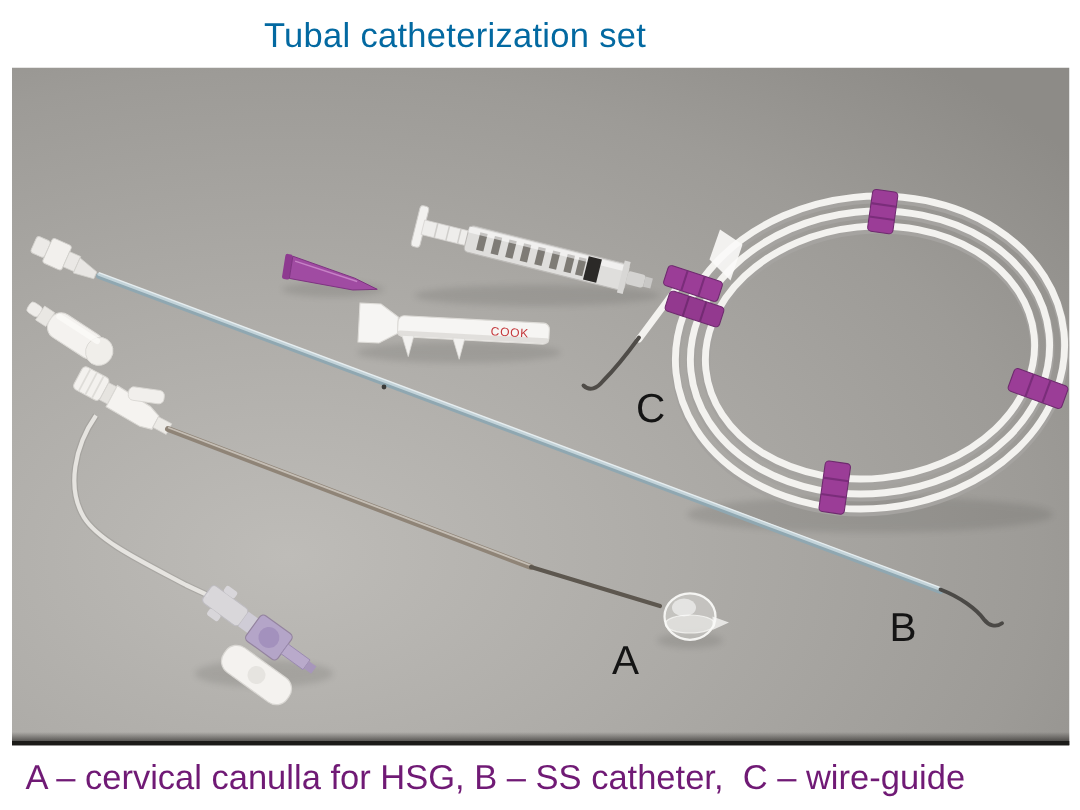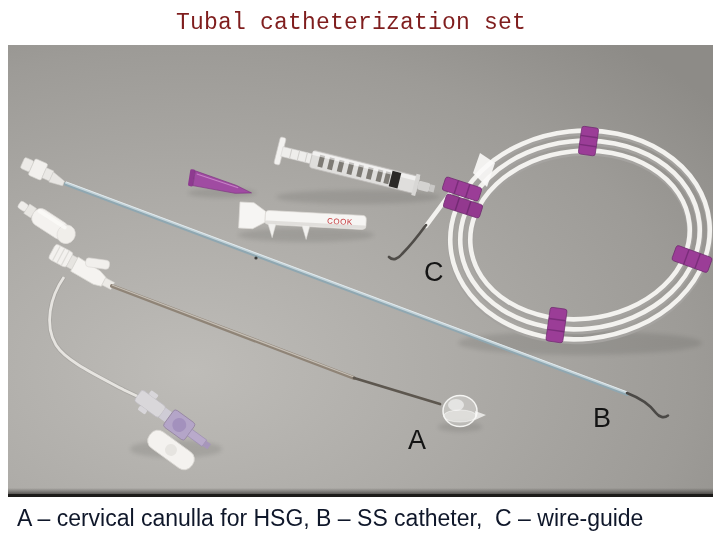--- a/index.html
+++ b/index.html
@@ -2,29 +2,29 @@
 <html><head>
 <meta charset="utf-8">
 <style>
   html,body{margin:0;padding:0;}
   body{
     width:720px;height:540px;position:relative;background:#ffffff;
     font-family:"Liberation Sans", sans-serif;overflow:hidden;
   }
   .slide-title{
     position:absolute;left:176px;top:10px;
-    font-size:23px;color:#7f1d1d;letter-spacing:0.2px;white-space:pre;font-family:Liberation Mono, monospace;
+    font-size:23px;color:#0369a1;letter-spacing:0.2px;white-space:pre;
   }
   .photo{
     position:absolute;left:8px;top:45px;width:705px;height:452px;
   }
   .photo svg{display:block;}
   .slide-caption{
     position:absolute;left:17px;top:505px;
-    font-size:23px;color:#0f172a;white-space:pre;
+    font-size:23px;color:#701a75;white-space:pre;
   }
 </style>
 </head>
 <body>
 
 <div class="slide-title">Tubal catheterization set</div>
 
 <div class="photo">
 <svg width="705" height="452" viewBox="0 0 705 452" xmlns="http://www.w3.org/2000/svg">
   <defs>

